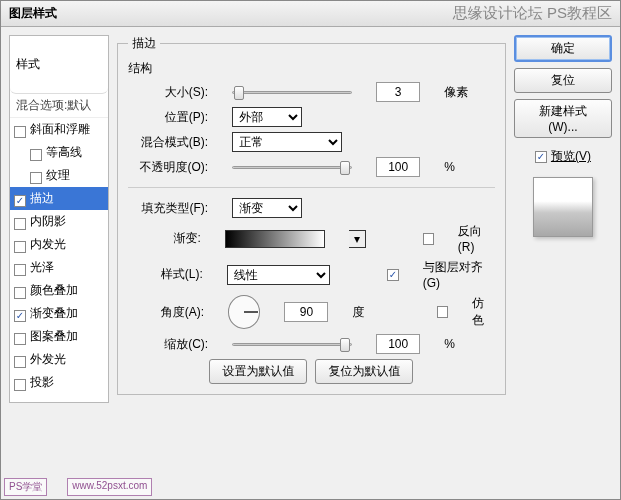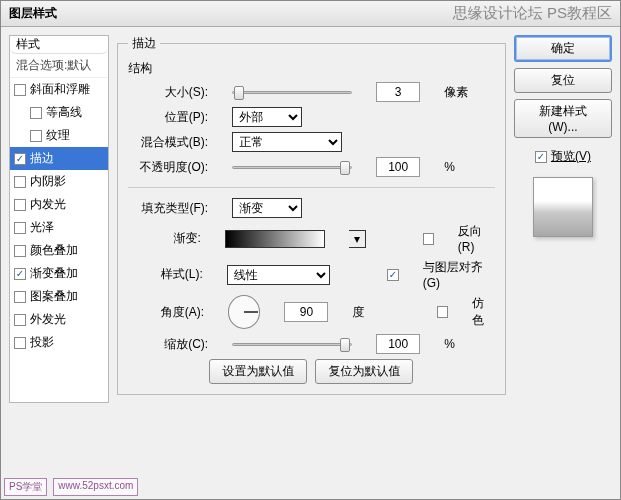--- a/index.html
+++ b/index.html
@@ -3,24 +3,24 @@
 <meta charset="utf-8">
 <style>
 * { box-sizing: border-box; margin: 0; padding: 0; font-family: "Microsoft YaHei", SimSun, sans-serif; font-size: 12px; }
 body { background: #f0f0f0; width: 621px; height: 500px; overflow: hidden; }
 .window { width: 621px; height: 500px; background: #f0f0f0; border: 1px solid #888; }
 .titlebar { height: 26px; background: linear-gradient(#f4f4f4,#e0e0e0); border-bottom: 1px solid #aaa; display: flex; align-items: center; padding: 0 8px; font-weight: bold; }
 .titlebar .spacer { flex: 1; }
 .titlebar .right { color: #888; font-weight: normal; font-size: 15px; }
 .body { display: flex; padding: 8px; gap: 8px; }
 .left-panel { width: 110px; border: 1px solid #b8b8b8; background: #fff; }
-.left-panel .hdr { padding: 0 6px; border-bottom: 1px solid #ddd; border-radius: 6px; }
+.left-panel .hdr { padding: 20px 6px; border-bottom: 1px solid #ddd; border-radius: 6px; }
 .left-panel .sub { padding: 3px 6px; border-bottom: 1px solid #eee; color: #444; }
 .style-list { }
-.style-item { display: flex; align-items: center; padding: 3px 4px; gap: 4px; cursor: pointer; }
+.style-item { display: flex; align-items: flex-end; padding: 3px 4px; gap: 4px; cursor: pointer; }
 .style-item.child { padding-left: 20px; }
 .style-item.selected { background: #3a76d6; color: #fff; }
 .chk { width: 12px; height: 12px; border: 1px solid #888; background: #fff; display: inline-flex; align-items: center; justify-content: center; font-size: 10px; line-height: 1; color: #2a55aa; }
 .chk.checked::after { content: "✓"; }
 .mid-panel { flex: 1; }
 fieldset { border: 1px solid #bbb; padding: 8px 10px 10px 10px; margin-bottom: 8px; }
 legend { padding: 0 4px; }
 .row { display: flex; align-items: center; margin: 5px 0; gap: 24px; }
 .lbl { width: 80px; text-align: right; }
 .slider { flex: 0 0 120px; height: 16px; position: relative; }
@@ -33,21 +33,21 @@
 .grad-arrow { width: 18px; height: 18px; border: 1px solid #333; border-left: none; background: #eee; display: inline-flex; align-items: center; justify-content: center; }
 .angle-dial { width: 34px; height: 34px; border: 1px solid #888; border-radius: 50%; background: #fafafa; position: relative; }
 .angle-dial::after { content:""; position:absolute; left:50%; top:50%; width:2px; height:14px; background:#555; transform-origin: top center; transform: translate(-50%,0) rotate(-90deg); }
 .btn { background: linear-gradient(#fdfdfd,#e6e6e6); border: 1px solid #8a8a8a; border-radius: 3px; padding: 3px 12px; cursor: pointer; min-width: 90px; text-align: center; }
 .btn-row { display: flex; gap: 8px; justify-content: center; margin-top: 0; }
 .right-panel { width: 108px; display: flex; flex-direction: column; gap: 6px; align-items: stretch; }
 .right-panel .btn { width: 100%; }
 .btn.primary { border: 2px solid #5a8ee0; box-shadow: 0 0 0 1px #9cc0f0 inset; }
 .preview-row { display: flex; align-items: center; gap: 4px; margin-top: 4px; justify-content: center; }
 .preview-box { width: 60px; height: 60px; border: 1px solid #999; background: linear-gradient(#fff 0%, #fff 40%, #c8c8c8 60%, #a8a8a8 100%); margin: 6px auto; box-shadow: 2px 2px 4px rgba(0,0,0,0.2); }
-.footer-tags { position: absolute; left: 4px; bottom: 4px; display: flex; gap: 6px; }
+.footer-tags { position: absolute; left: 4px; bottom: 4px; display: flex; gap: 20px; }
 .tag { font-size: 10px; padding: 1px 4px; border: 1px solid #b080b0; color: #905090; background: rgba(255,255,255,0.6); }
 .und { text-decoration: underline; }
 </style>
 </head>
 <body>
 
 <div class="window">
   <div class="titlebar">
     <span>图层样式</span>
     <span class="spacer"></span>

